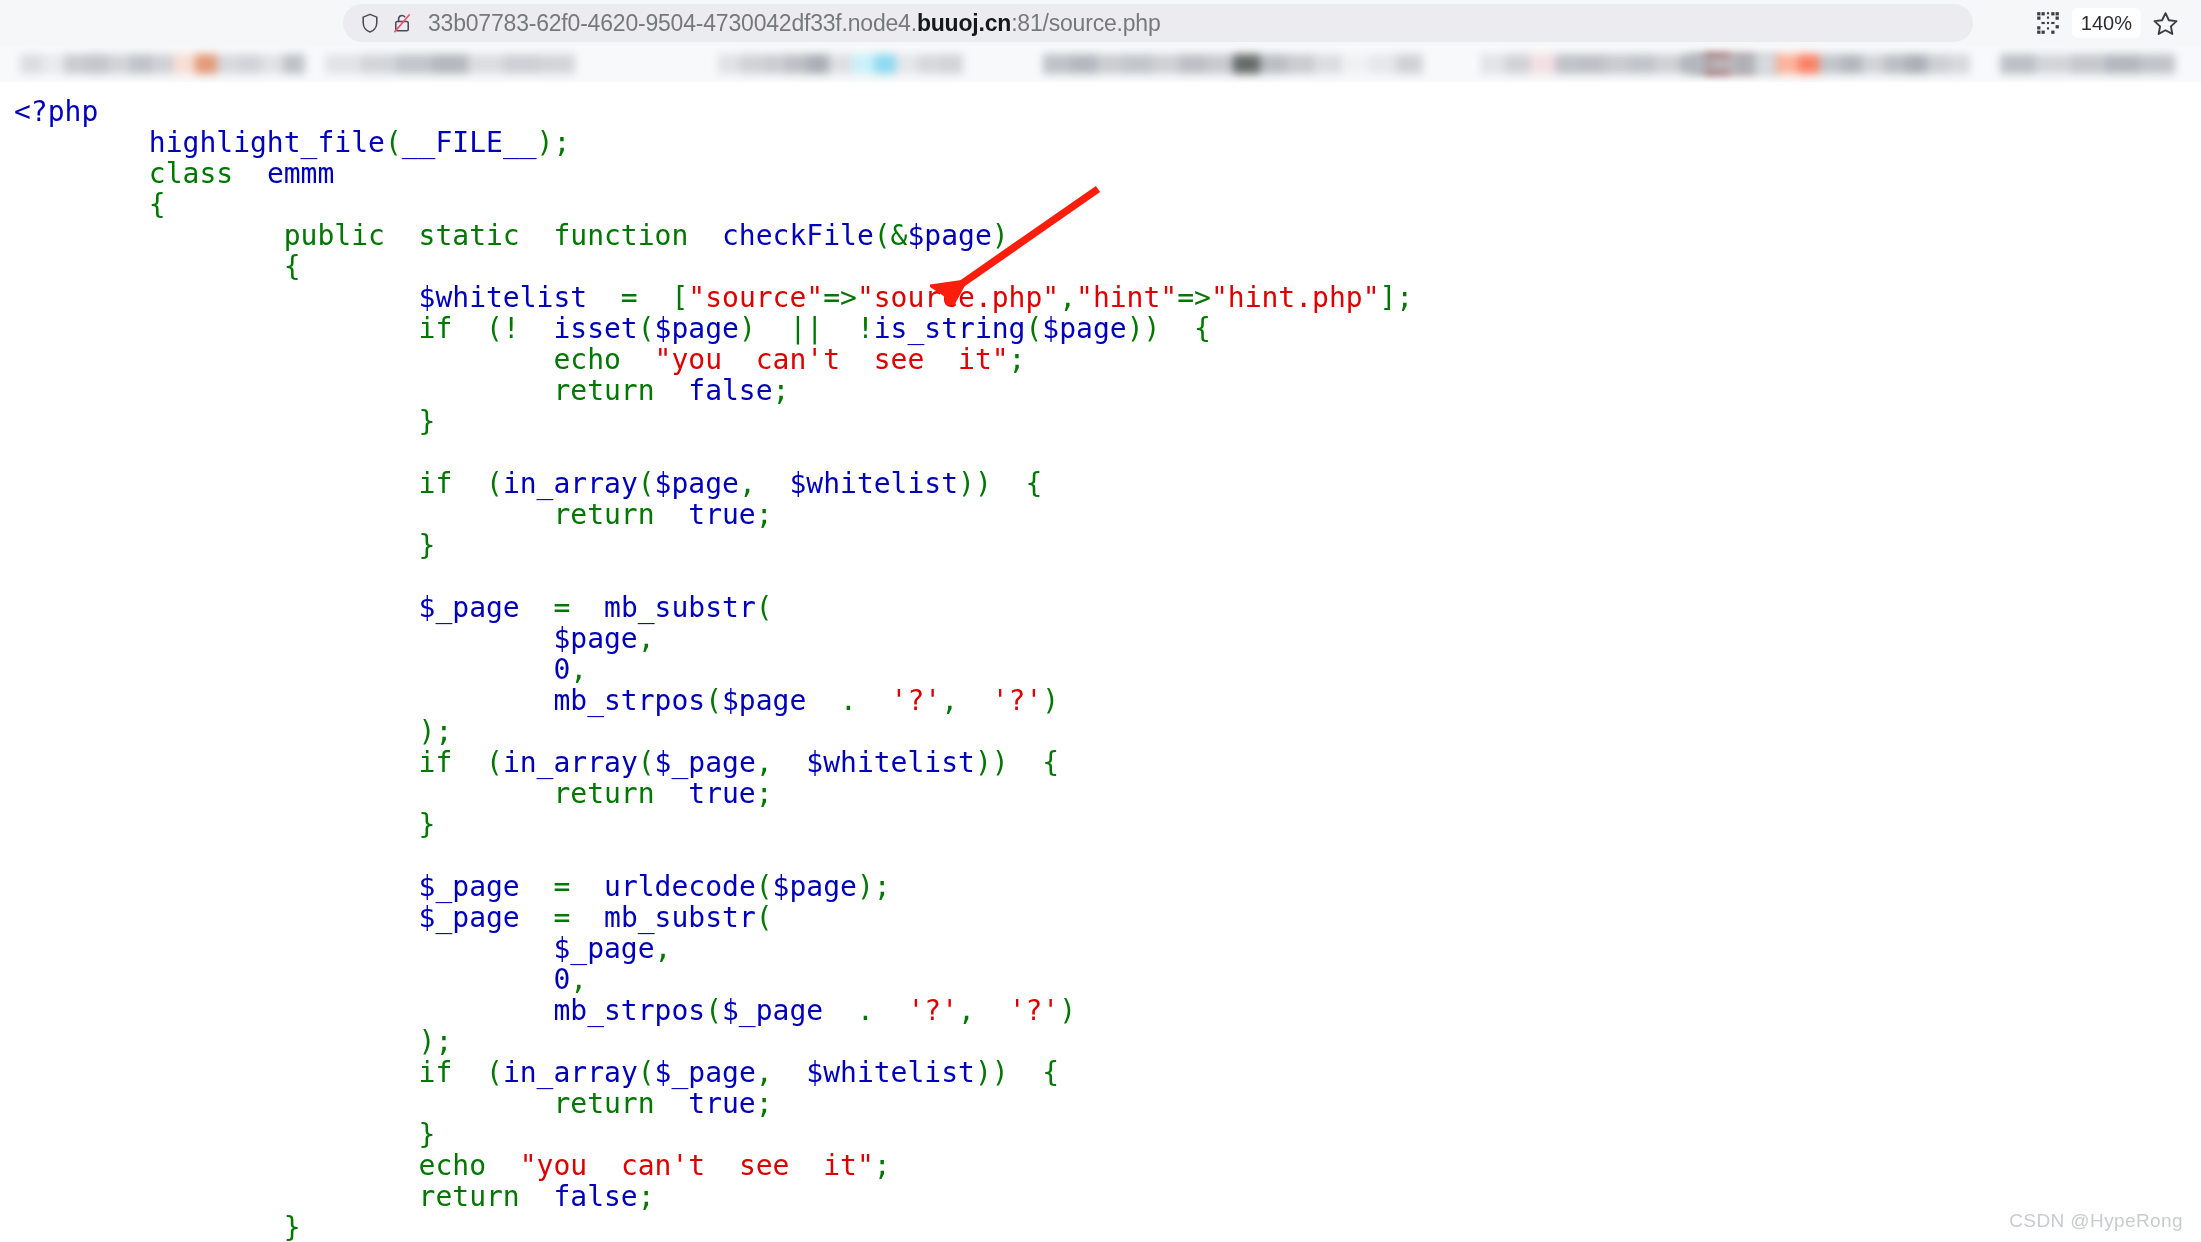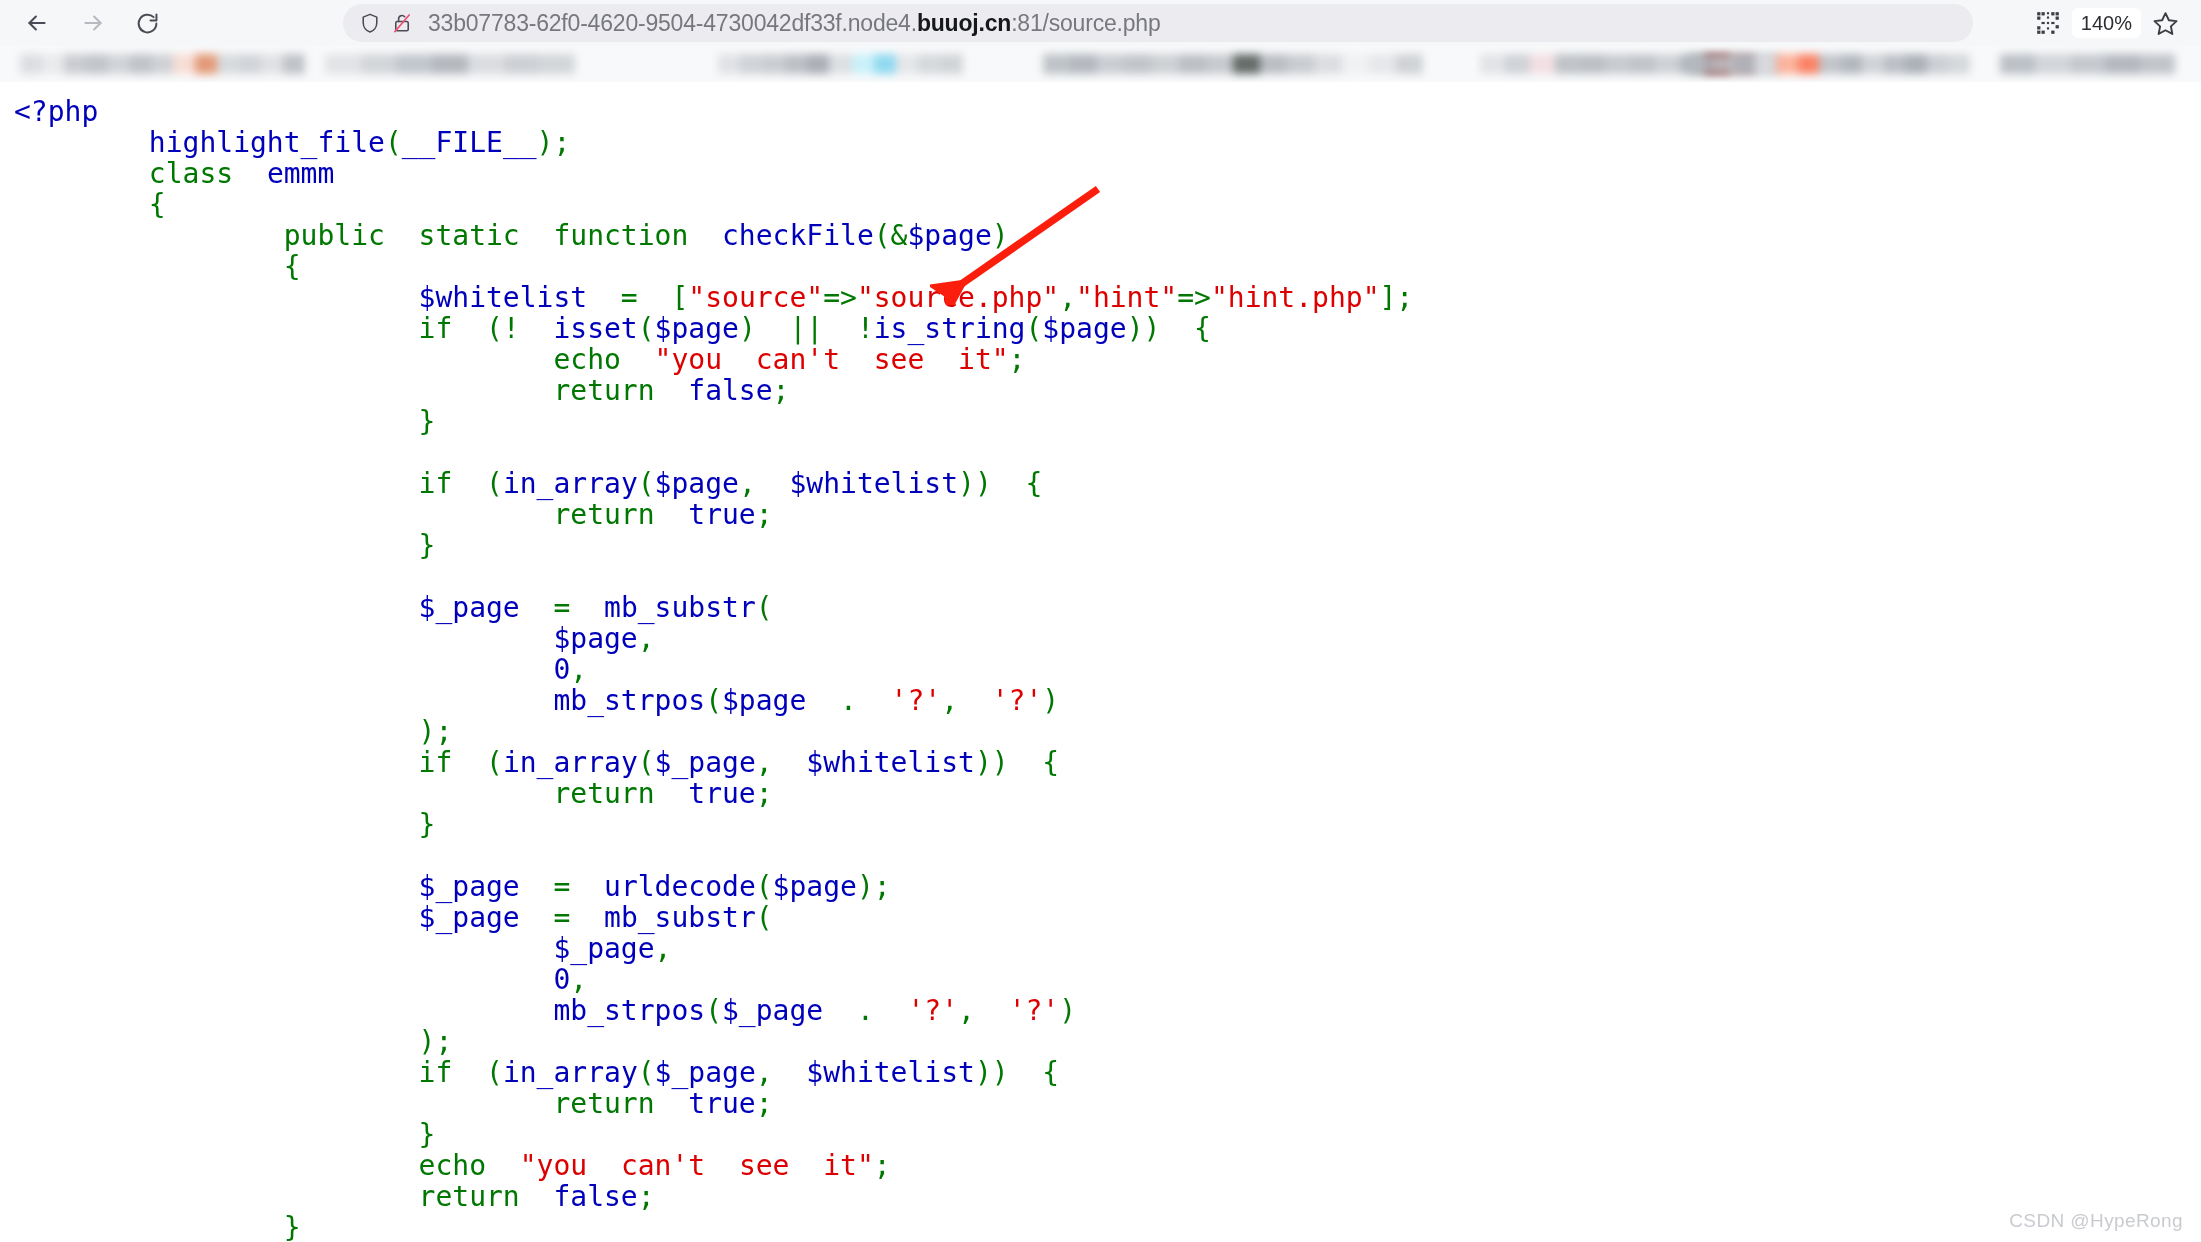--- a/index.html
+++ b/index.html
@@ -17,20 +17,21 @@
 
   
   #browser-chrome {
     position: absolute;
     top: 0; left: 0;
     width: 2201px;
     height: 46px;
     background: #f6f7f9;
     display: flex;
     align-items: center;
+    flex-direction: column;
   }
   .nav-btn {
     width: 46px;
     height: 46px;
     display: flex;
     align-items: center;
     justify-content: center;
     flex: 0 0 auto;
   }
   .nav-btn svg { display: block; }

